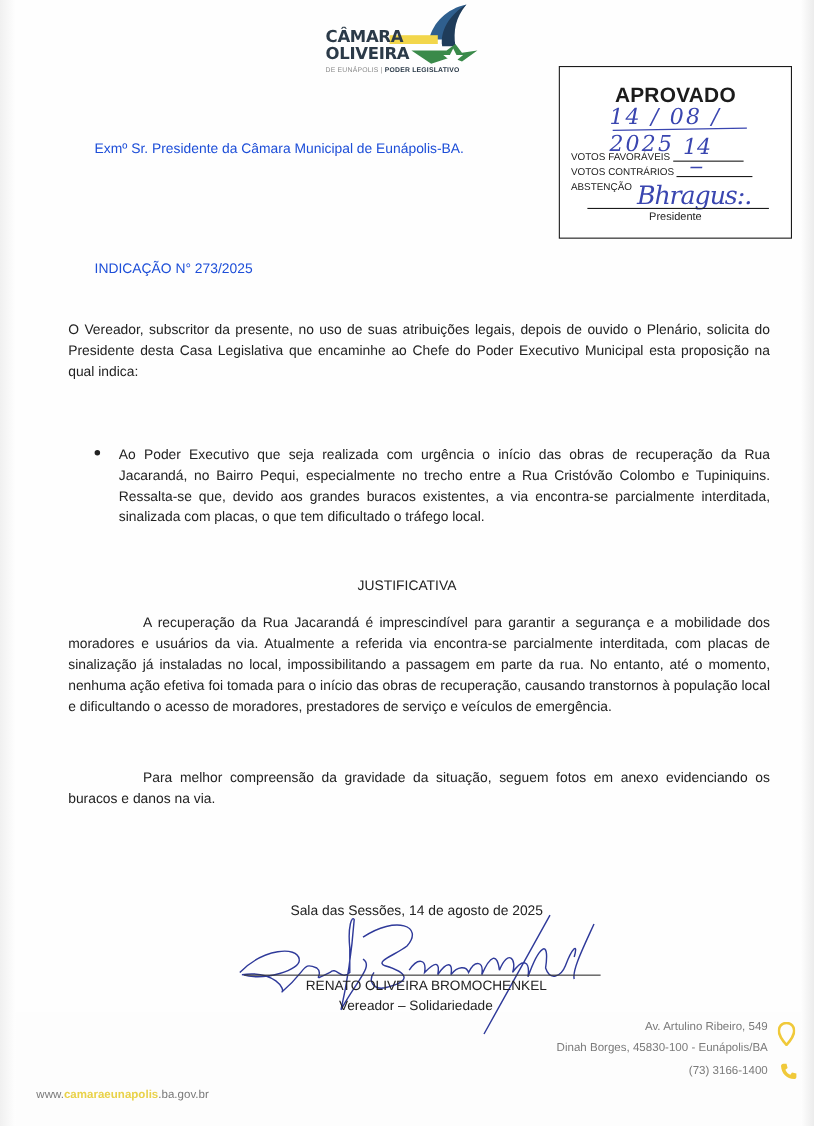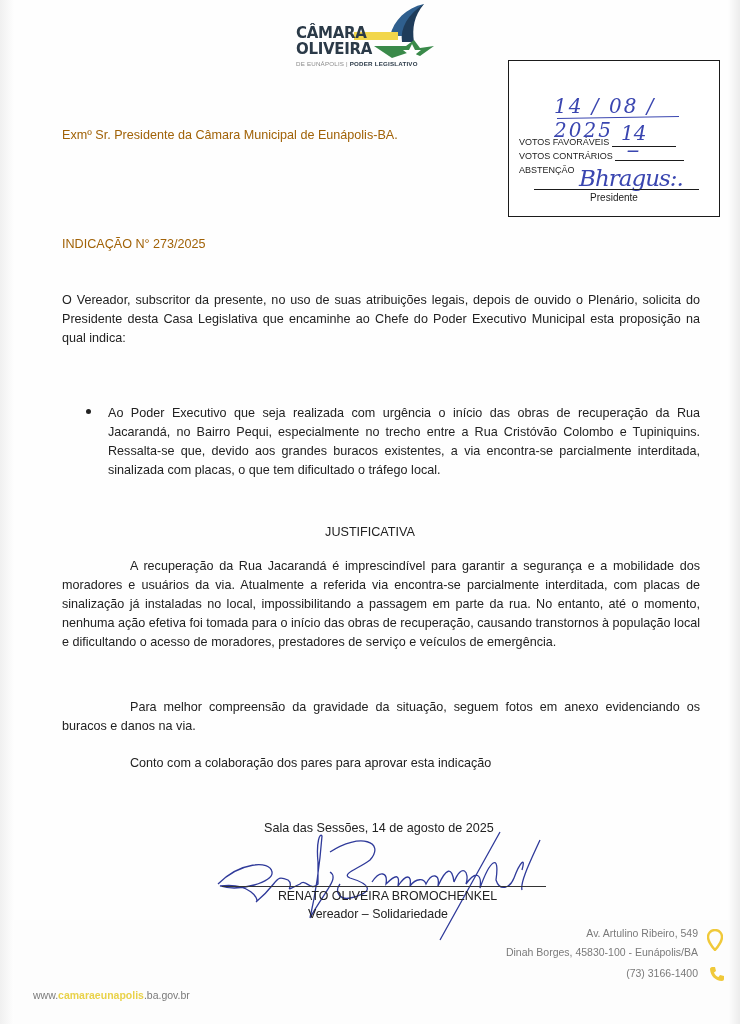--- a/index.html
+++ b/index.html
@@ -35,21 +35,21 @@
   .stamp .row .line { display:inline-block; border-bottom:1px solid #1b1b1b; vertical-align:bottom; }
   .stamp .r1 { top:76px; } .stamp .r1 .line { width:64px; }
   .stamp .r2 { top:90px; } .stamp .r2 .line { width:69px; }
   .stamp .r3 { top:104px; }
   .stamp .votos-fav { left:112px; top:60px; font-size:20px; }
   .stamp .votos-con { left:118px; top:83px; font-size:12px; font-weight:bold; }
   .stamp .sig-line { position:absolute; left:25px; top:128px; width:165px; border-top:1px solid #1b1b1b; }
   .stamp .pres-sig { left:70px; top:104px; font-size:23px; letter-spacing:-1px; }
   .stamp .pres-label { position:absolute; left:0; width:100%; top:131px; text-align:center; font-size:10px; color:#1b1b1b; }
 
-  .txt { position:absolute; font-family:"Liberation Sans", sans-serif; font-size:12.6px; color:#a16207; }
+  .txt { position:absolute; font-family:"Liberation Sans", sans-serif; font-size:12.6px; color:#1d4ed8;margin-left:24px; }
   .addressee { left:62px; top:128px; }
   .indicacao { left:62px; top:237px; }
 
   .para { position:absolute; left:62px; width:638px; font-size:12.6px; line-height:19px;
     text-align:justify; color:#222; }
   .p-intro { top:291px; }
   .bullet-wrap { position:absolute; left:86px; top:404px; width:614px; }
   .bullet-dot { position:absolute; left:0; top:5px; width:5px; height:5px; border-radius:50%; background:#222; }
   .bullet-text { position:absolute; left:22px; width:592px; font-size:12.6px; line-height:19px; text-align:justify; color:#222; }
 
@@ -86,20 +86,21 @@
       <rect x="0" y="30" width="44" height="8" fill="#f2d64b"></rect>
       <path d="M20 44 L52 44 L60 38 L66 46 L80 44 L66 54 L56 50 L38 56 Z" fill="#3a8a4a"></path>
       <polygon points="58,42 61,48 67,48 62,52 64,58 58,54 52,58 54,52 49,48 55,48" fill="#ffffff"></polygon>
     </svg>
     <div class="t1">CÂMARA</div>
     <div class="t2">OLIVEIRA</div>
     <div class="sub"><span>DE EUNÁPOLIS | </span><b>PODER LEGISLATIVO</b></div>
   </div>
 
   <div class="stamp">
+    <div class="title">APROVADO</div>
     <div class="hand date">14 / 08 / 2025</div>
     <div class="date-line"></div>
     <div class="row r1"><span>VOTOS FAVORÁVEIS</span> <span class="line"></span></div>
     <div class="hand votos-fav">14</div>
     <div class="row r2"><span>VOTOS CONTRÁRIOS</span> <span class="line"></span></div>
     <div class="hand votos-con">—</div>
     <div class="row r3"><span>ABSTENÇÃO</span></div>
     <div class="hand pres-sig">Bhragus:.</div>
     <div class="sig-line"></div>
     <div class="pres-label">Presidente</div>
@@ -111,21 +112,20 @@
   <div class="para p-intro">O Vereador, subscritor da presente, no uso de suas atribuições legais, depois de ouvido o Plenário, solicita do Presidente desta Casa Legislativa que encaminhe ao Chefe do Poder Executivo Municipal esta proposição na qual indica:</div>
 
   <div class="bullet-wrap">
     <div class="bullet-dot"></div>
     <div class="bullet-text">Ao Poder Executivo que seja realizada com urgência o início das obras de recuperação da Rua Jacarandá, no Bairro Pequi, especialmente no trecho  entre a Rua Cristóvão Colombo e Tupiniquins. Ressalta-se que, devido aos grandes buracos existentes, a via encontra-se parcialmente interditada, sinalizada com placas, o que tem dificultado o tráfego local.</div>
   </div>
 
   <div class="just-title">JUSTIFICATIVA</div>
   <div class="para p-just">A recuperação da Rua Jacarandá é imprescindível para garantir a segurança e a mobilidade dos moradores e usuários da via. Atualmente a referida via encontra-se parcialmente interditada, com placas de sinalização já instaladas no local, impossibilitando a passagem em parte da rua. No entanto, até o momento, nenhuma ação efetiva foi tomada para o início das obras de recuperação, causando transtornos à população local e dificultando o acesso de moradores, prestadores de serviço e veículos de emergência.</div>
   <div class="para p-fotos">Para melhor compreensão da gravidade da situação, seguem fotos em anexo evidenciando os buracos e danos na via.</div>
-  <div class="para p-conto">Conto com a colaboração dos pares para aprovar esta indicação</div>
 
   <div class="sala">Sala das Sessões, 14 de agosto de 2025</div>
 
   <svg class="signature" width="370" height="120" viewBox="0 0 370 120">
     <path d="M18 62 C40 40 70 38 72 50 C74 60 40 70 20 64 C50 60 60 78 56 80 C80 60 74 52 88 58 C96 64 80 72 100 62 C106 56 110 70 118 62 L118 40 C116 20 120 10 122 14 C120 40 116 70 110 96 M110 96 C124 70 140 56 130 50" fill="none" stroke="#2f3a9a" stroke-width="1.3"></path>
     <path d="M130 30 C160 10 186 20 170 38 C160 46 140 52 150 56 C170 62 176 70 150 76 C140 78 134 70 140 62 M172 60 C180 48 188 50 186 62 C196 52 200 52 198 64 C206 52 212 52 210 64 C216 56 224 56 226 62 C232 50 240 52 238 64 C246 46 252 44 254 60 C262 40 270 50 266 62 C276 48 282 52 280 66 C290 38 300 30 296 58 C300 70 310 66 314 56 C320 40 326 34 322 48 M300 10 L240 118 M340 18 C330 40 320 60 322 68" fill="none" stroke="#2f3a9a" stroke-width="1.3"></path>
   </svg>
 
   <div class="sig-line-main"></div>
   <div class="sig-name">RENATO OLIVEIRA BROMOCHENKEL</div>

